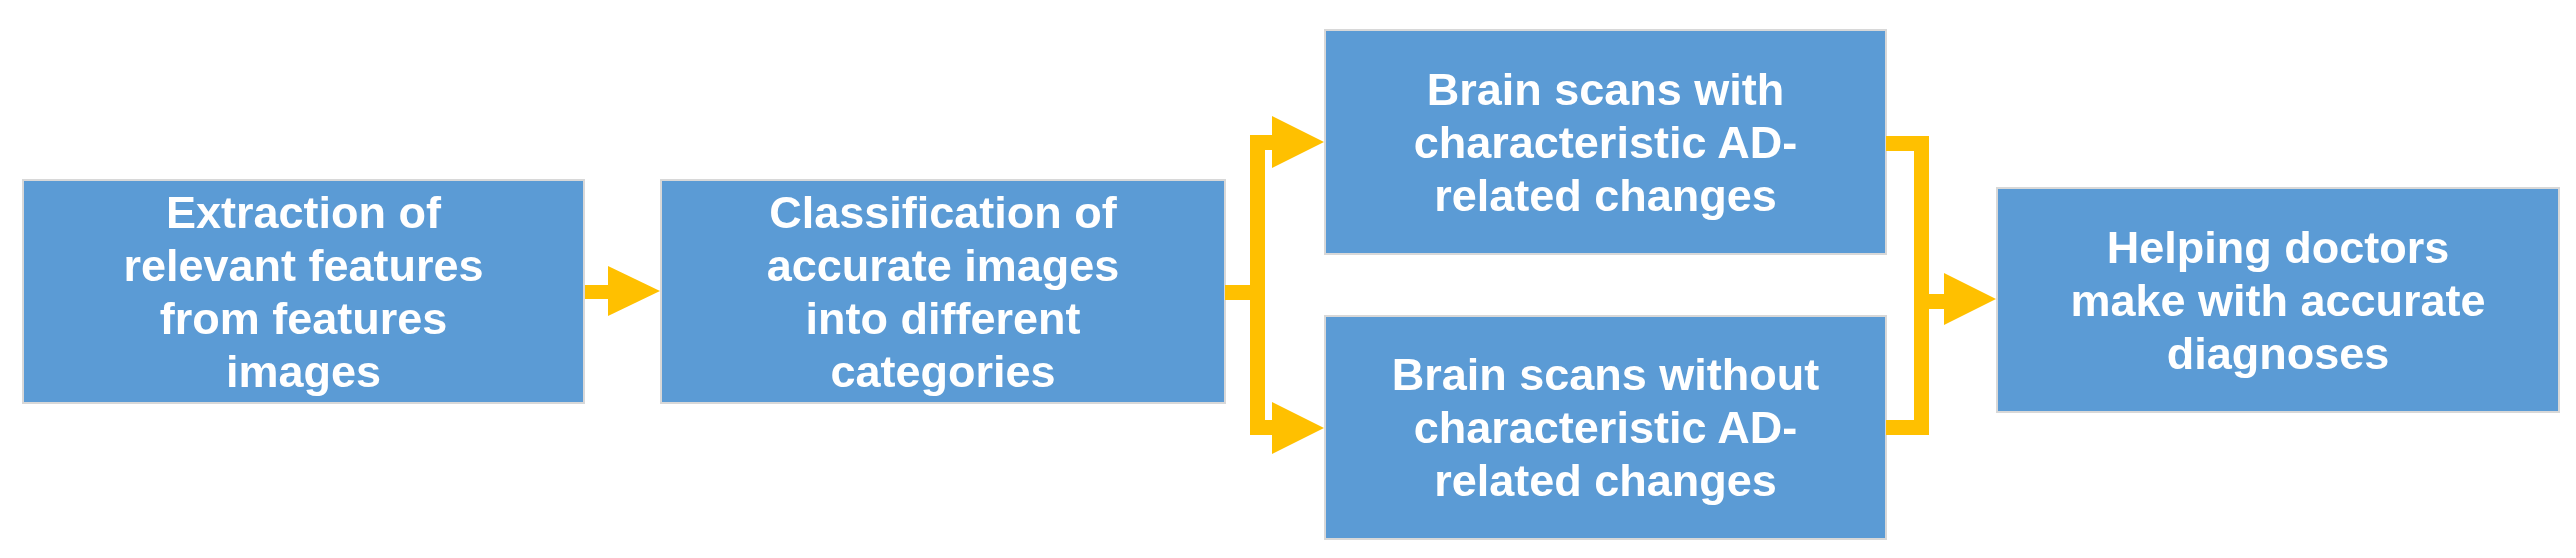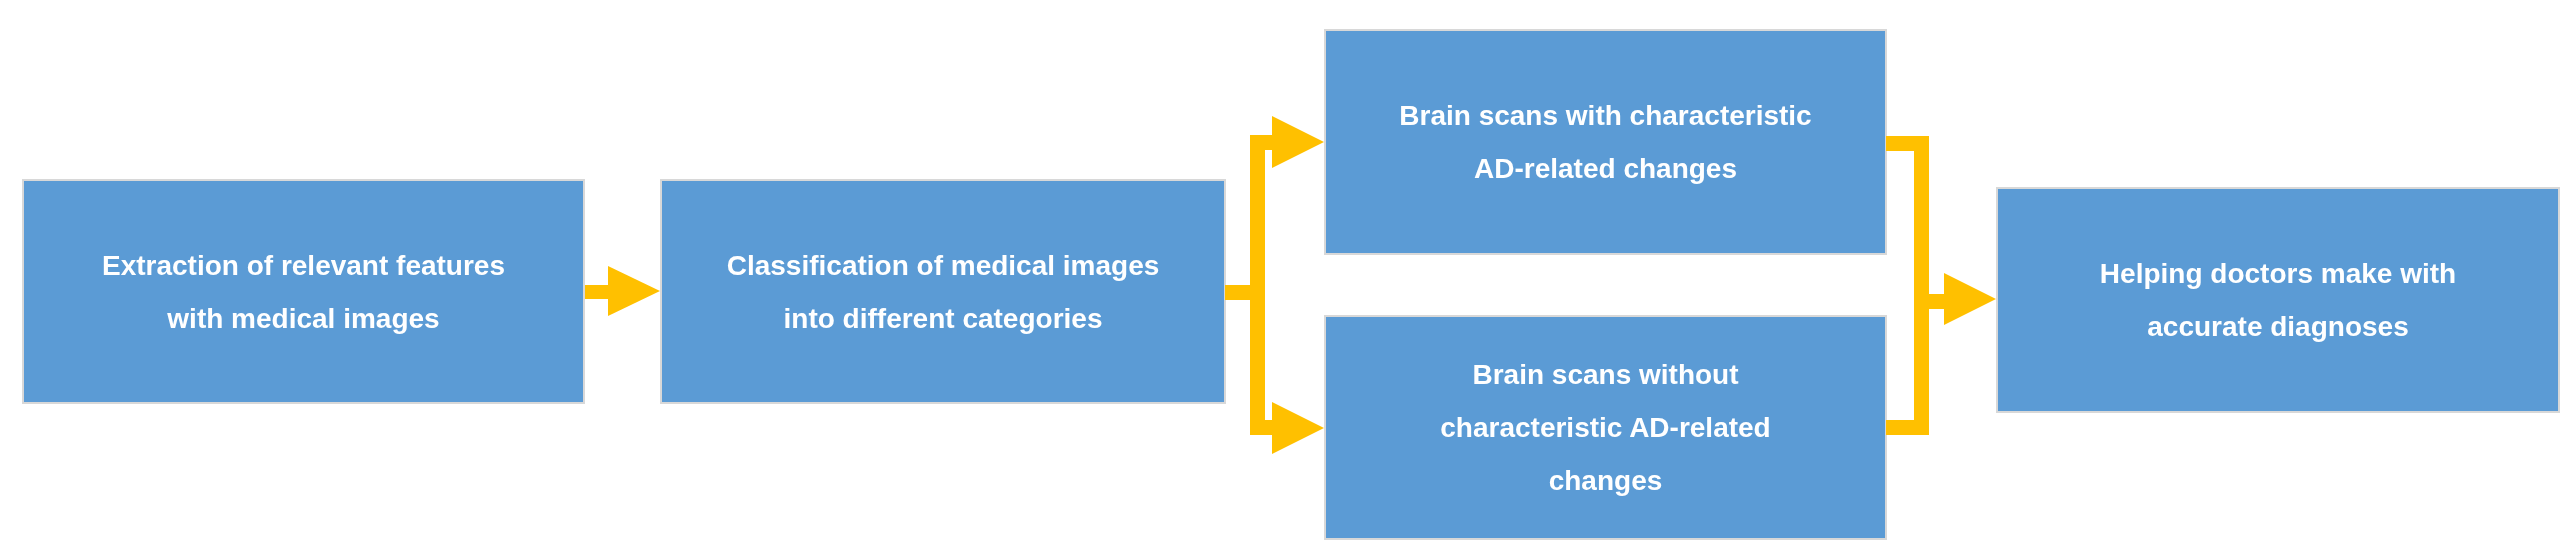--- a/index.html
+++ b/index.html
@@ -18,21 +18,21 @@
     background: var(--bg);
     font-family: "Liberation Sans", "DejaVu Sans", sans-serif;
     overflow: hidden;
   }
   .node {
     position: absolute;
     background: var(--box-fill);
     border: 2.8px solid var(--box-border);
     color: var(--text);
     font-weight: 700;
-    font-size: 28px;
+    font-size: 45px;
     line-height: 53px;
     text-align: center;
     display: flex;
     align-items: center;
     justify-content: center;
     padding: 0 59px;
   }
   .seg {
     position: absolute;
     background: var(--arrow);
@@ -67,25 +67,25 @@
   #c-bot-h     { left: 1886px; top: 420px; width: 43px; height: 15.2px; }
   #c-mid-stem  { left: 1914px; top: 294px; width: 33px; height: 14.5px; }
   #c-tri       { left: 1944px; top: 273px; }
 </style>
 </head>
 <body>
 
 <div class="canvas">
 
   <div class="node" id="box-extract">
-    <span>Extraction of relevant features with medical images</span>
+    <span>Extraction of relevant features from features images</span>
   </div>
 
   <div class="node" id="box-classify">
-    <span>Classification of medical images into different categories</span>
+    <span>Classification of accurate images into different categories</span>
   </div>
 
   <div class="node" id="box-with">
     <span>Brain scans with characteristic AD-related changes</span>
   </div>
 
   <div class="node" id="box-without">
     <span>Brain scans without characteristic AD-related changes</span>
   </div>
 

